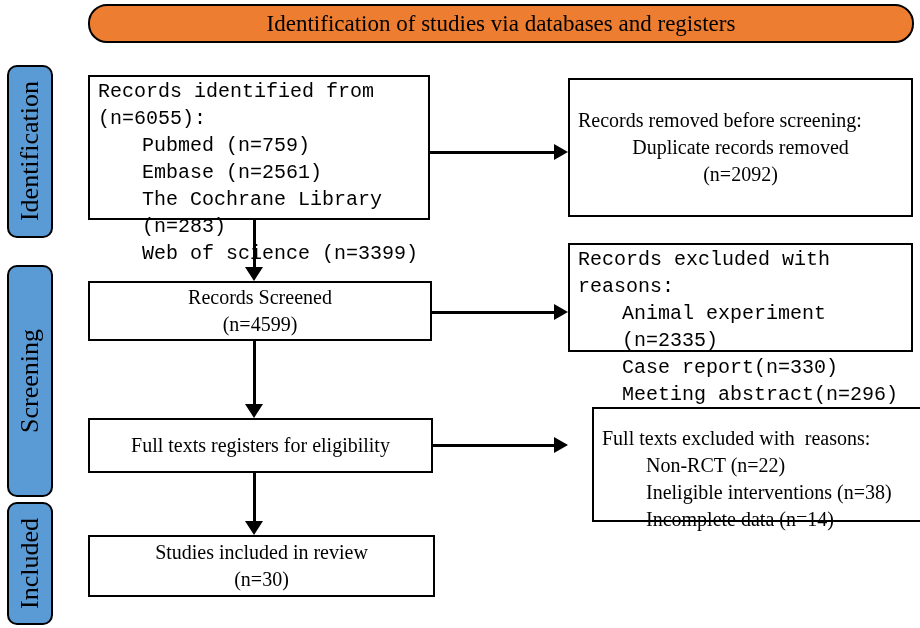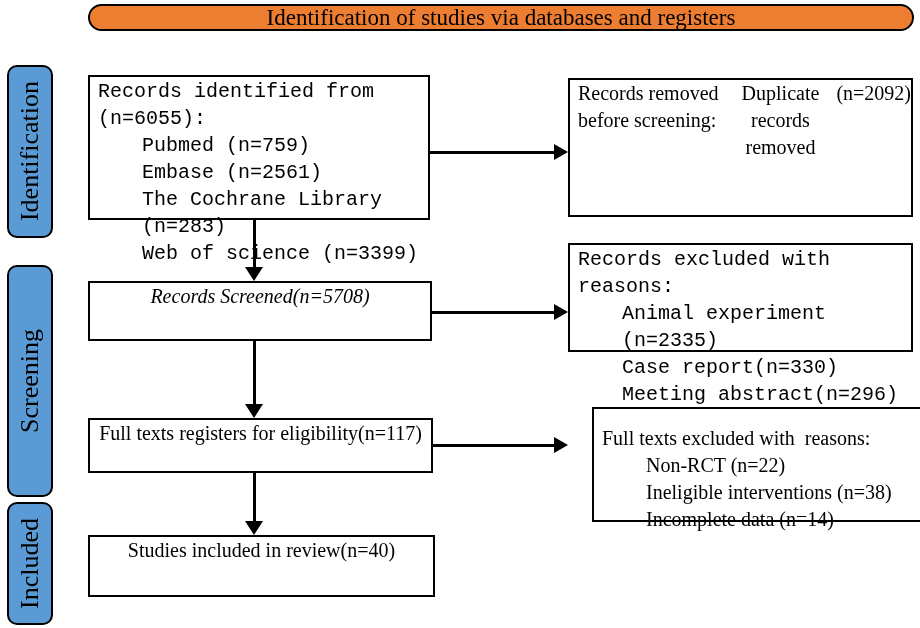--- a/index.html
+++ b/index.html
@@ -1,21 +1,21 @@
 <!DOCTYPE html>
 <html style="--header-fill: #ED7D31; --stage-fill: #5B9BD5;"><head>
 <meta charset="utf-8">
 <style>
   html,body{margin:0;padding:0;background:#fff;}
   .canvas{
     position:relative;width:920px;height:628px;background:#fff;overflow:hidden;
     font-family:"Liberation Serif","DejaVu Serif",serif;color:#000;
   }
   .header{
-    position:absolute;left:88px;top:4px;width:826px;height:27px;
+    position:absolute;left:88px;top:4px;width:826px;height:39px;
     background:var(--header-fill,#ED7D31);
     border:2.5px solid #000;border-radius:19px;box-sizing:border-box;
     display:flex;align-items:center;justify-content:center;
   }
   .header span{font-size:23px;}
   .stage{
     position:absolute;left:7px;width:46px;
     background:var(--stage-fill,#5B9BD5);
     border:2.5px solid #000;border-radius:10px;box-sizing:border-box;
     display:flex;align-items:center;justify-content:center;
@@ -23,21 +23,21 @@
   .stage .vtext{
     writing-mode:vertical-rl;transform:rotate(180deg);
     font-size:26px;white-space:nowrap;
   }
   .fbox{
     position:absolute;background:#fff;border:2px solid #000;box-sizing:border-box;
     font-size:20px;line-height:27px;
   }
   .fbox .line{white-space:pre-wrap;padding-left:8px;}
   .fbox .indent{padding-left:52px;}
-  .fbox.centered{display:flex;justify-content:center;}
+  .fbox.centered{display:flex;flex-direction:column;justify-content:center;}
   .fbox.centered .cline{text-align:center;padding:0;white-space:pre-wrap;}
   .pad-top{padding-top:1px;font-family:Liberation Mono, monospace;}
   .shaft-h{position:absolute;height:2.5px;background:#000;}
   .shaft-v{position:absolute;width:2.5px;background:#000;}
   .head-right{position:absolute;width:0;height:0;
     border-top:8px solid transparent;border-bottom:8px solid transparent;
     border-left:14px solid #000;}
   .head-down{position:absolute;width:0;height:0;
     border-left:9px solid transparent;border-right:9px solid transparent;
     border-top:14px solid #000;}
@@ -68,48 +68,47 @@
     <div class="line indent">The Cochrane Library (n=283)</div>
     <div class="line indent">Web of science (n=3399)</div>
   </div>
 
   <div class="fbox centered" style="left:568px;top:78px;width:345px;height:139px;">
     <div class="line">Records removed before screening:</div>
     <div class="cline">Duplicate records removed</div>
     <div class="cline">(n=2092)</div>
   </div>
 
-  <div class="fbox centered" style="left:88px;top:281px;width:344px;height:60px;font-style:italic;">
+  <div class="fbox centered" style="left:88px;top:281px;width:344px;height:60px;">
     <div class="cline">Records Screened</div>
-    <div class="cline">(n=5708)</div>
+    <div class="cline">(n=4599)</div>
   </div>
 
   <div class="fbox pad-top" style="left:568px;top:243px;width:345px;height:109px;">
     <div class="line">Records excluded with  reasons:</div>
     <div class="line indent">Animal experiment (n=2335)</div>
     <div class="line indent">Case report(n=330)</div>
     <div class="line indent">Meeting abstract(n=296)</div>
     <div class="line indent">Review(n=958)</div>
   </div>
 
   <div class="fbox centered" style="left:88px;top:418px;width:345px;height:55px;">
     <div class="cline">Full texts registers for eligibility</div>
-    <div class="cline">(n=117)</div>
   </div>
 
   <div class="fbox" style="left:568px;top:407px;width:345px;height:115px;padding-top:16px;margin-left:24px;">
     <div class="line">Full texts excluded with  reasons:</div>
     <div class="line indent">Non-RCT (n=22)</div>
     <div class="line indent">Ineligible interventions (n=38)</div>
     <div class="line indent">Incomplete data (n=14)</div>
   </div>
 
   <div class="fbox centered" style="left:88px;top:535px;width:347px;height:62px;justify-content:center;">
     <div class="cline">Studies included in review</div>
-    <div class="cline">(n=40)</div>
+    <div class="cline">(n=30)</div>
   </div>
 
   <div>
     <div class="shaft-h" style="left:430px;top:151px;width:126px;"></div>
     <div class="head-right" style="left:554px;top:144px;"></div>
   </div>
 
   <div>
     <div class="shaft-v" style="left:253px;top:220px;height:49px;"></div>
     <div class="head-down" style="left:245px;top:267px;"></div>

